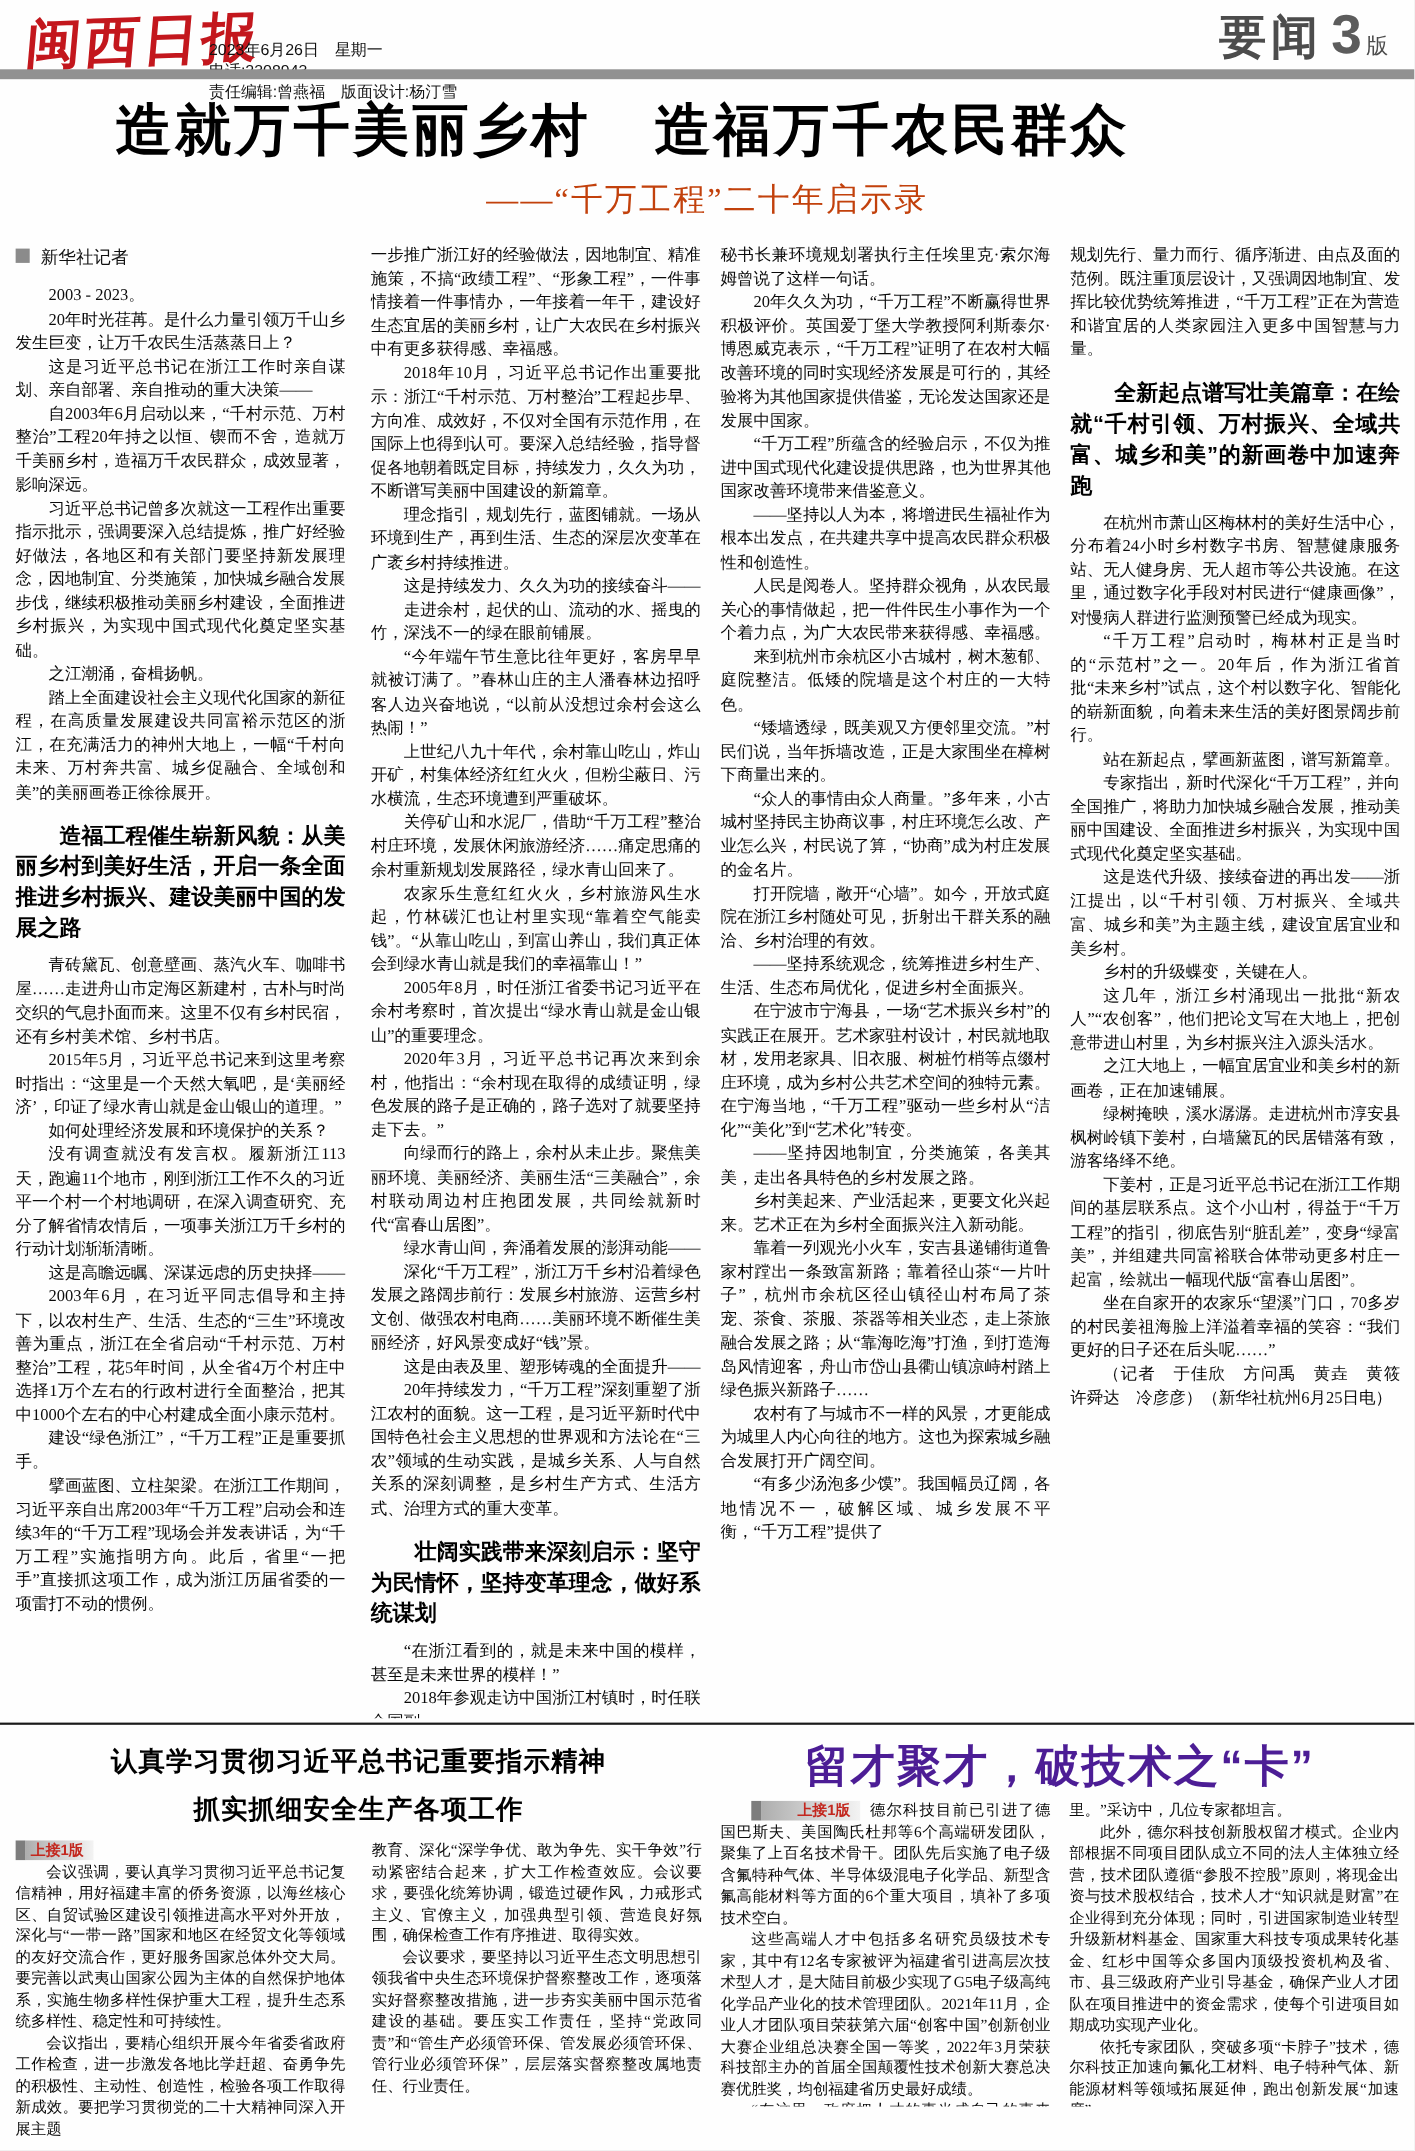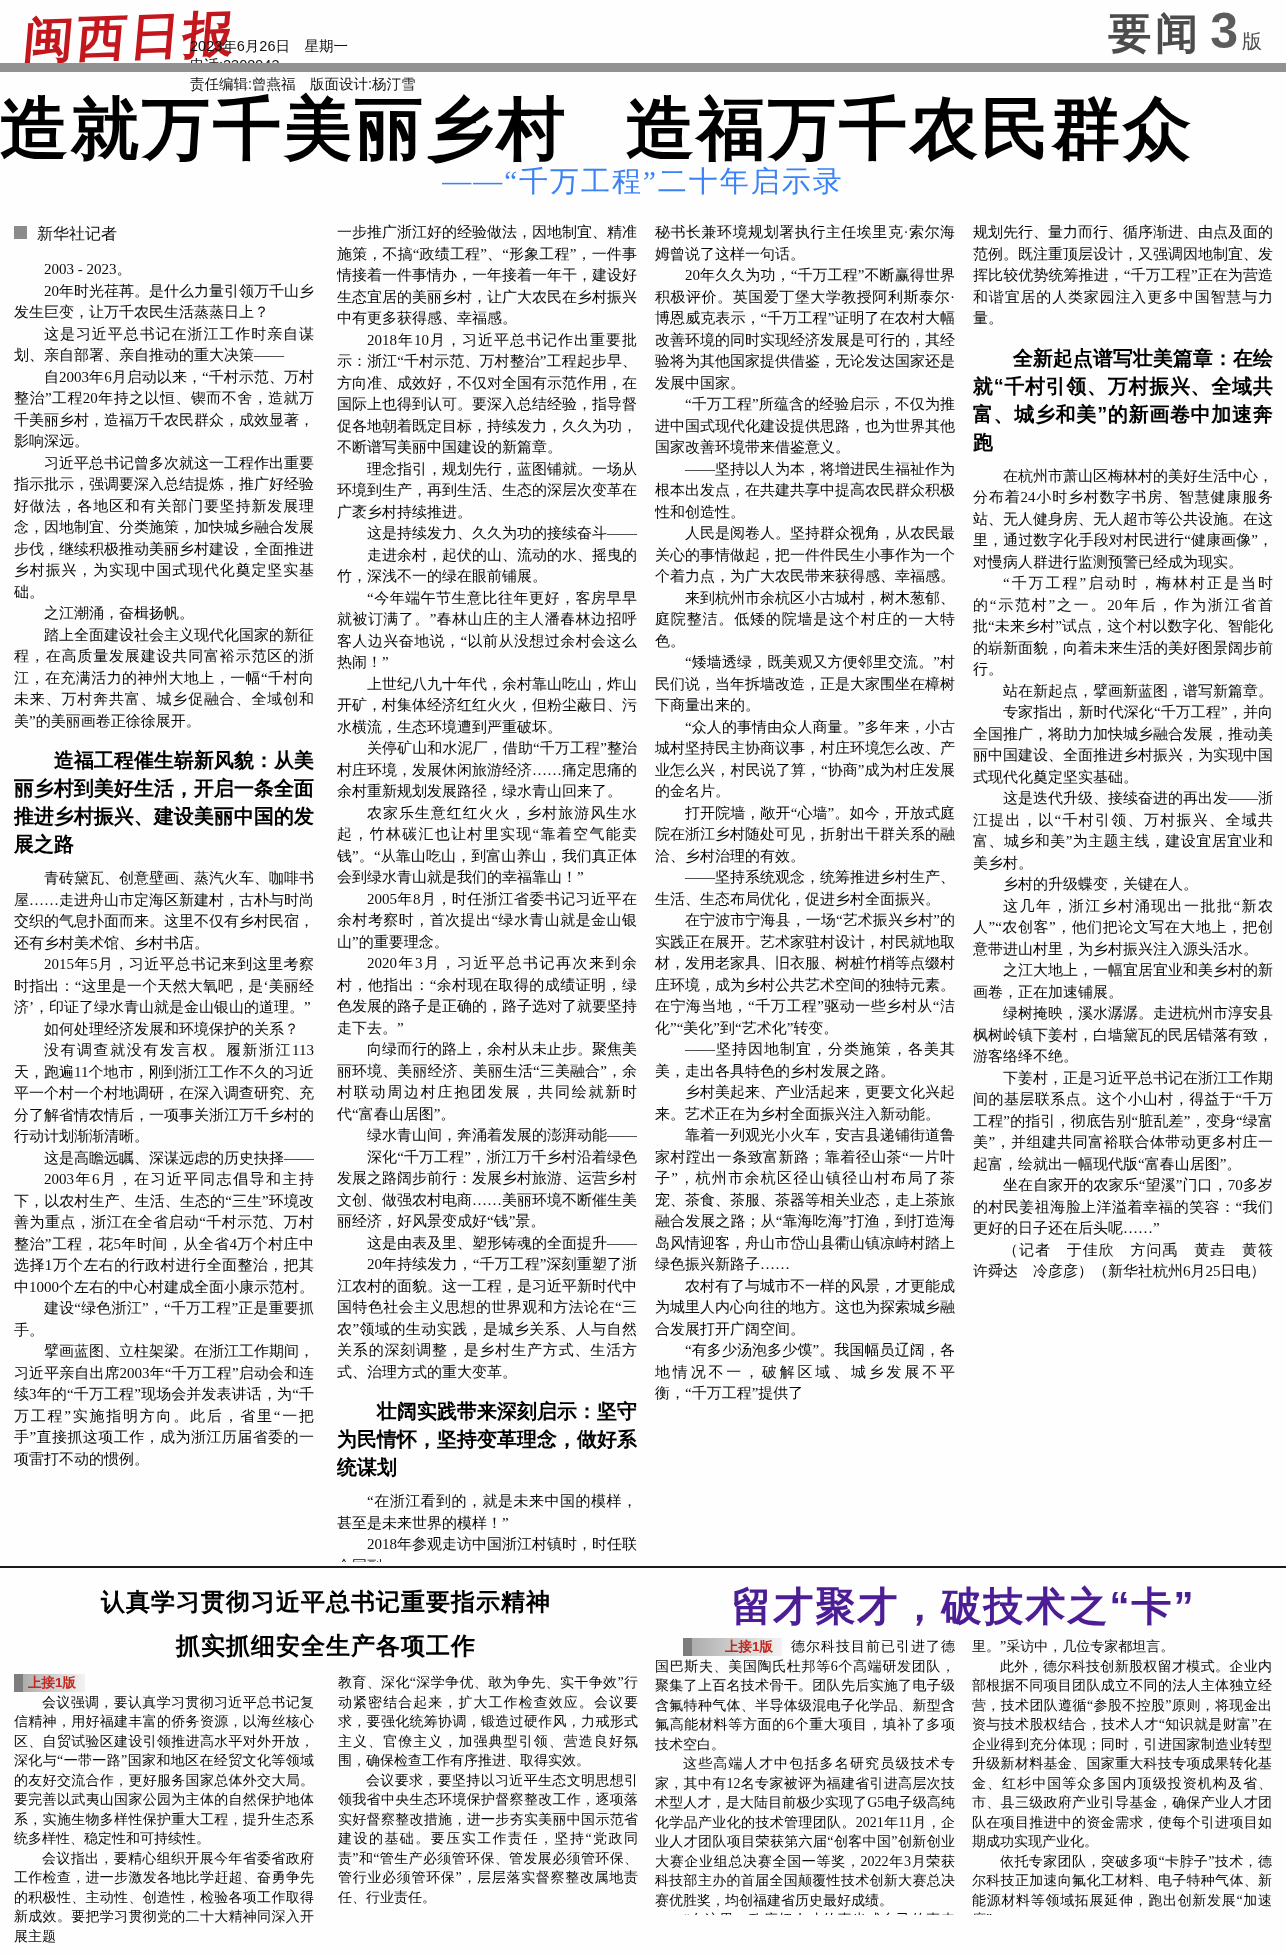--- a/index.html
+++ b/index.html
@@ -9,25 +9,25 @@
   .logo{position:absolute;left:24px;top:4px;font-size:50px;font-weight:bold;color:#c3171d;
         font-family:"DejaVu Serif",serif;letter-spacing:3px;transform:skewX(-7deg) rotate(-2deg);}
   .mast-info{position:absolute;left:190px;top:9px;font-size:14.5px;line-height:19px;color:#111;
         font-family:"Liberation Sans",sans-serif;margin-top:28px;}
   .edition{position:absolute;right:24px;top:2px;color:#4c4c4c;font-family:"Liberation Sans",sans-serif;white-space:nowrap;}
   .ed-name{font-size:43px;font-weight:900;letter-spacing:4px;}
   .ed-num{font-size:50px;color:#5c5c5c;margin-left:8px;font-weight:bold;}
   .ed-unit{font-size:20px;margin-left:4px;}
   .mast-bar{position:absolute;left:0;top:63px;width:1286px;height:9px;background:#919191;}
   
-  .main-headline{position:absolute;left:0;top:84px;width:1132px;text-align:center;font-size:68px;
+  .main-headline{position:absolute;left:0;top:84px;width:1132px;text-align:center;font-size:51px;
         font-weight:900;color:#000;font-family:"Liberation Sans",sans-serif;letter-spacing:3px;white-space:nowrap;}
   .hl-gap{display:inline-block;width:58px;}
   .main-subtitle{position:absolute;left:0;top:162px;width:1286px;text-align:center;font-size:29px;
-        color:#3b82f6;letter-spacing:2px;}
+        color:#c2410c;letter-spacing:2px;}
   
   .col{position:absolute;top:222px;width:300px;height:1340px;overflow:hidden;}
   .col1{left:14px;}.col2{left:337px;}.col3{left:655px;}.col4{left:973px;}
   .byline{font-size:16px;font-family:"Liberation Sans",sans-serif;margin:2px 0 14px;color:#111;}
   .byline-sq{display:inline-block;width:13px;height:13px;background:#8b8b8b;margin-right:10px;}
   .body-p{font-size:15px;line-height:21.5px;text-align:justify;text-indent:2em;margin:0;}
   .body-p.ni{text-indent:0;}
   .col-subhead{font-size:20px;line-height:28px;font-weight:bold;text-align:justify;text-indent:2em;
         margin:14px 0 10px;color:#000;font-family:"Liberation Sans",sans-serif;}
   

